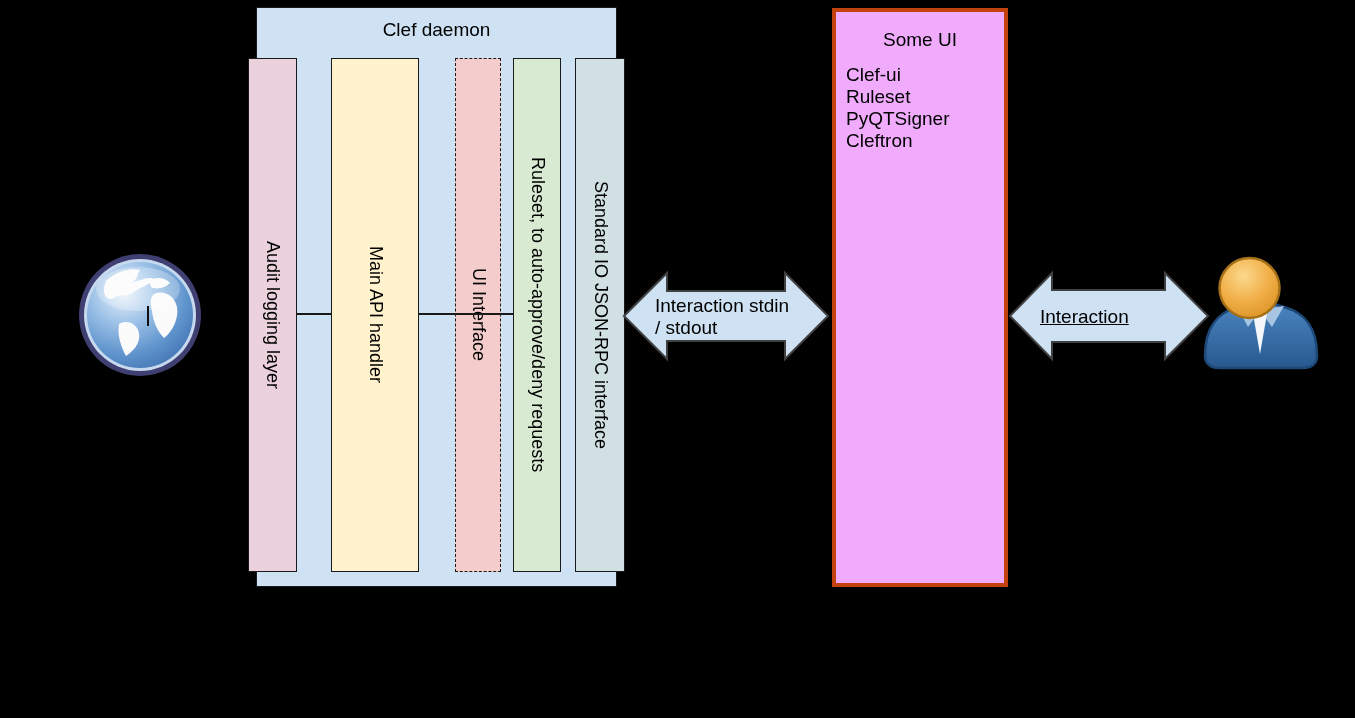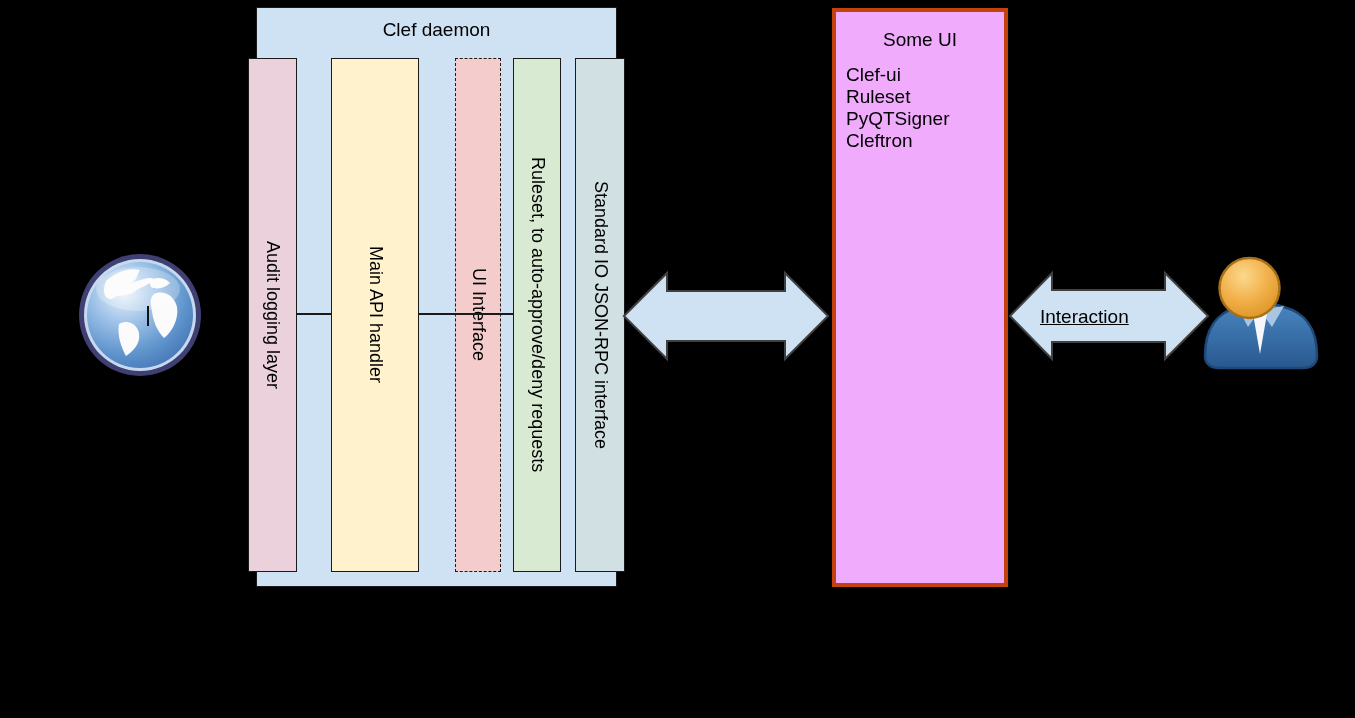--- a/index.html
+++ b/index.html
@@ -95,20 +95,24 @@
   <div class="bar" id="bar-stdio">
     <span class="bar-label">Standard IO JSON-RPC interface</span>
   </div>
 
   <div class="connector" id="conn-1"></div>
   <div class="connector" id="conn-2"></div>
 
   <svg class="arrow-svg" id="arrow-stdio" width="208" height="96" viewBox="0 0 208 96">
     <polygon class="arrow-poly" points="2,48 45,5 45,23 163,23 163,5 206,48 163,91 163,73 45,73 45,91"></polygon>
   </svg>
+  <div class="arrow-label" id="arrow1-label">
+    <div>Interaction stdin</div>
+    <div>/ stdout</div>
+  </div>
 
   <div class="someui-box">
     <div class="someui-title">Some UI</div>
     <div class="ui-list">
       <div>Clef-ui</div>
       <div>Ruleset</div>
       <div>PyQTSigner</div>
       <div>Cleftron</div>
     </div>
   </div>

